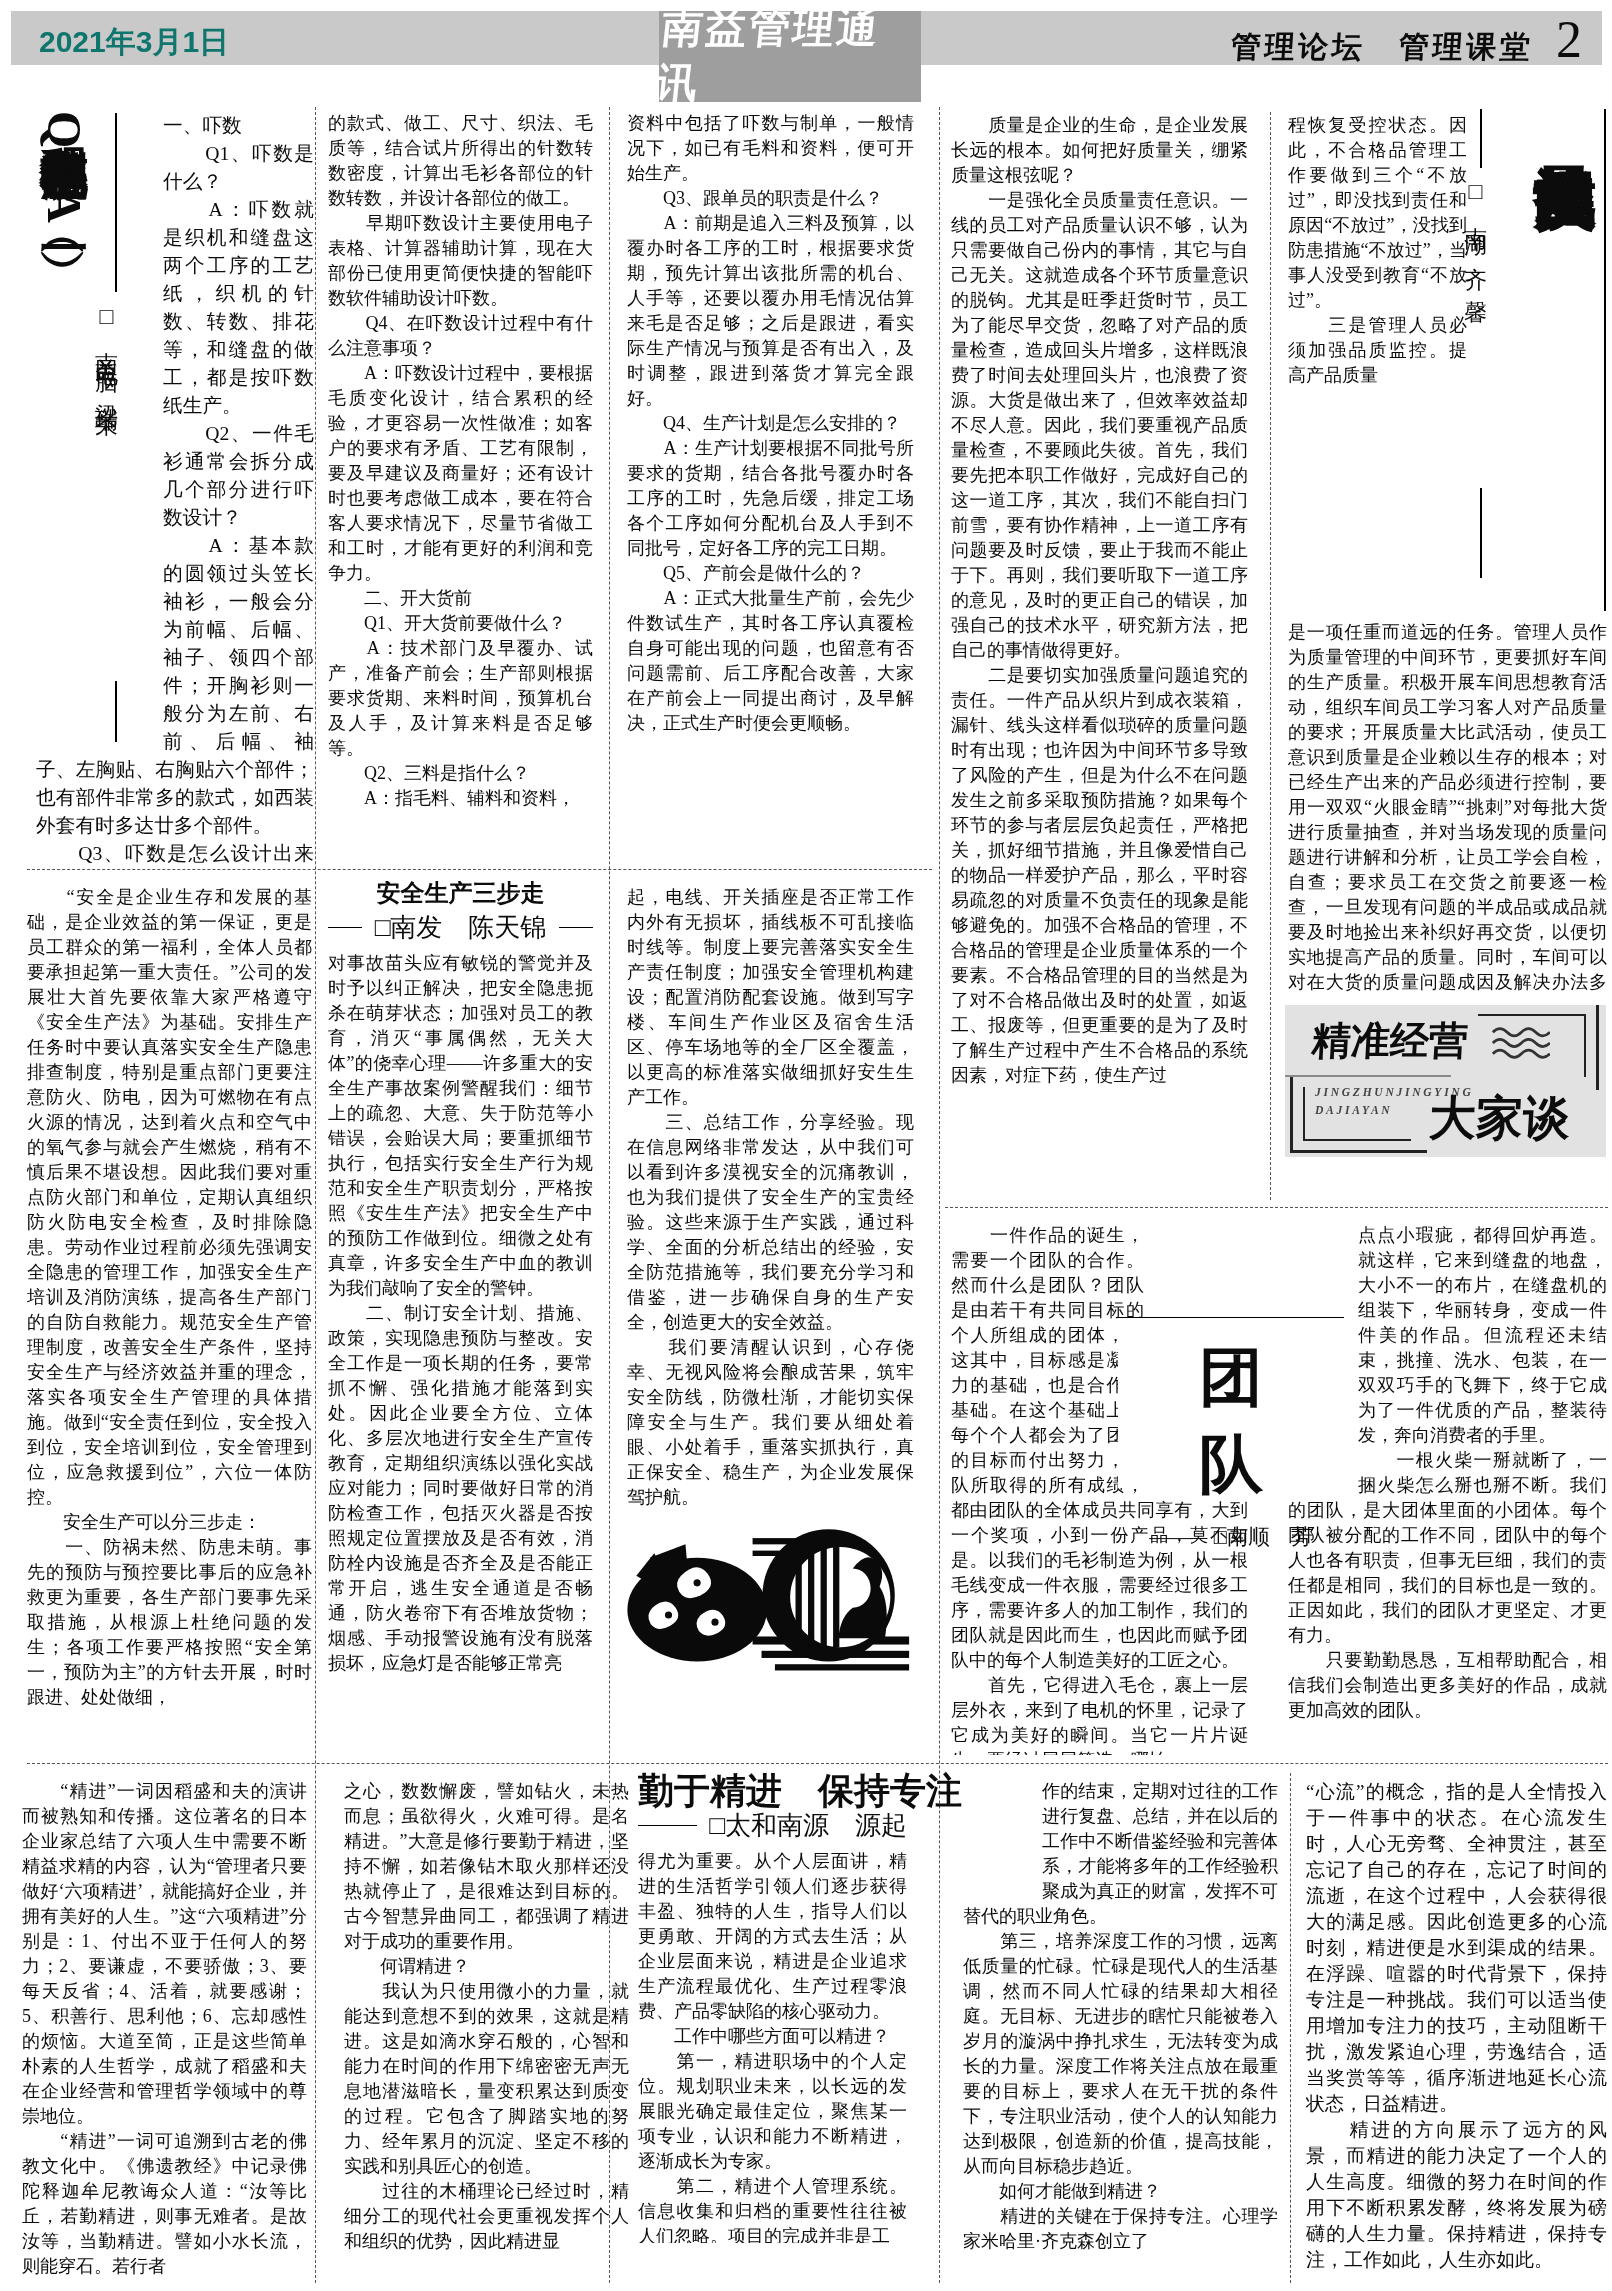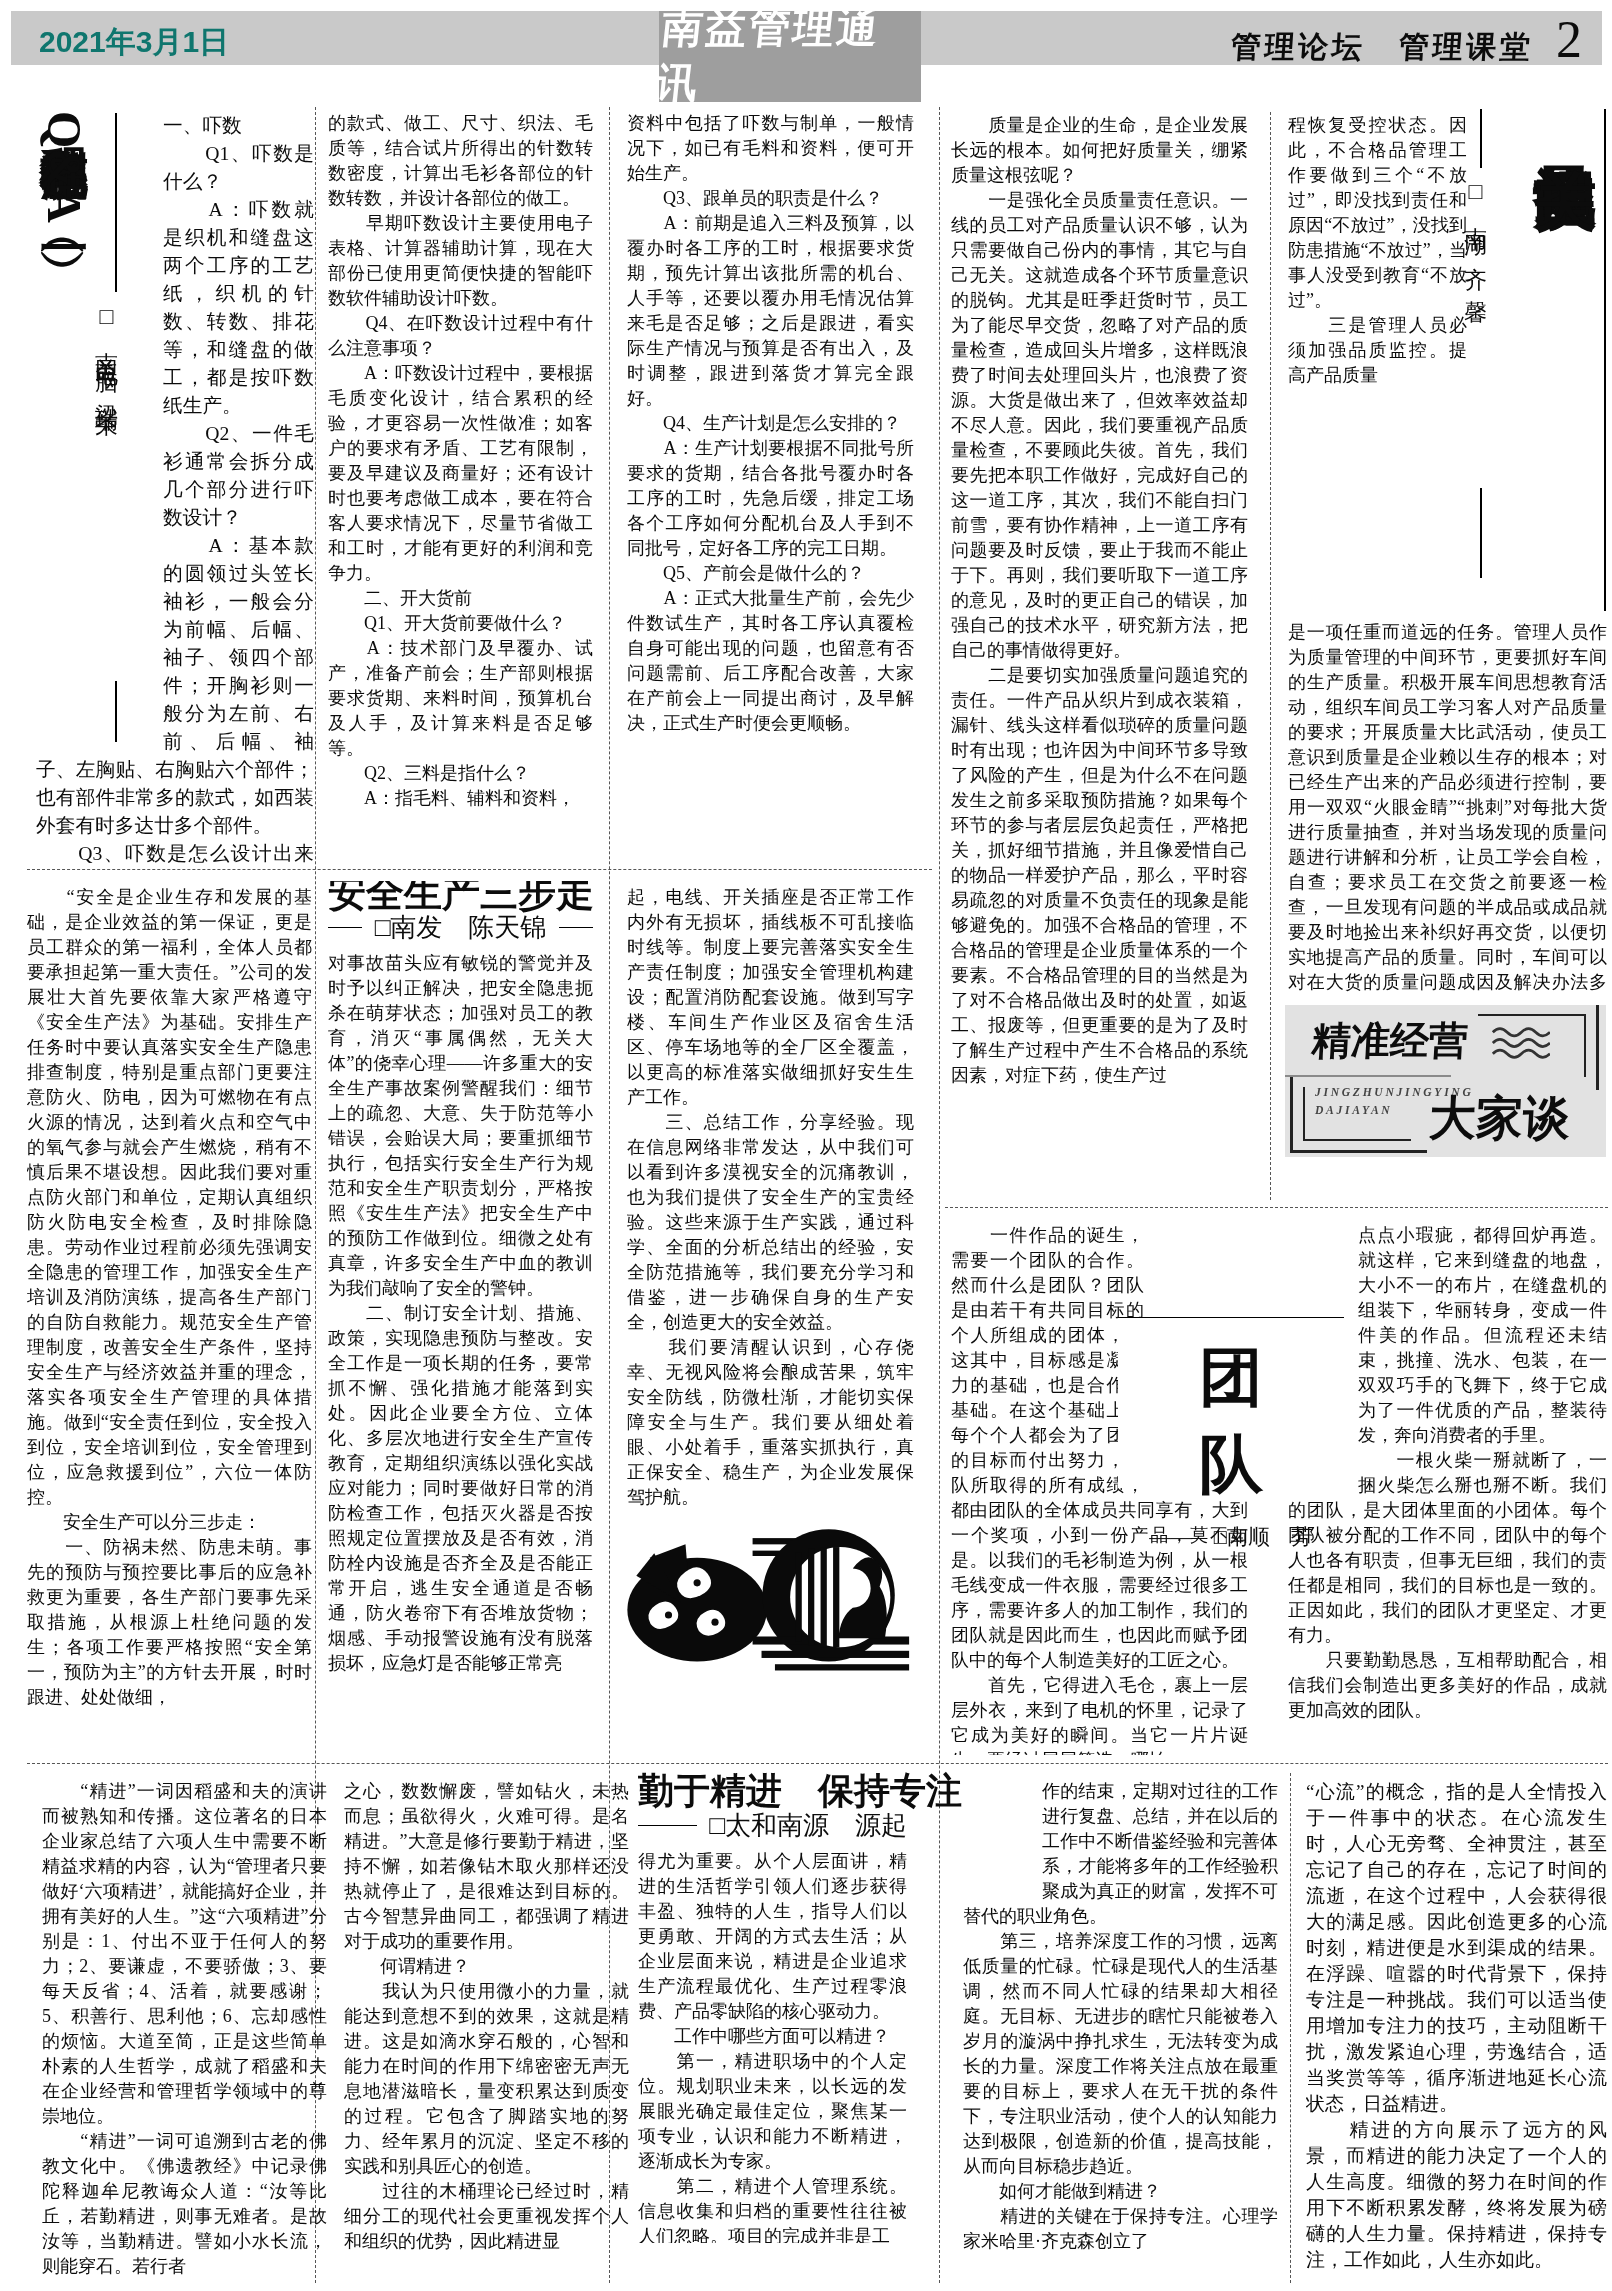--- a/index.html
+++ b/index.html
@@ -151,21 +151,21 @@
     </div>
     <div class="jz2">大家谈</div>
   </div>
 
   <div class="tcol f20" style="left:27px;top:885px;width:285px;height:871px;">
     <span>　　“安全是企业生存和发展的基础，是企业效益的第一保证，更是员工群众的第一福利，全体人员都要承担起第一重大责任。”公司的发展壮大首先要依靠大家严格遵守《安全生产法》为基础。安排生产任务时中要认真落实安全生产隐患排查制度，特别是重点部门更要注意防火、防电，因为可燃物在有点火源的情况，达到着火点和空气中的氧气参与就会产生燃烧，稍有不慎后果不堪设想。因此我们要对重点防火部门和单位，定期认真组织防火防电安全检查，及时排除隐患。劳动作业过程前必须先强调安全隐患的管理工作，加强安全生产培训及消防演练，提高各生产部门的自防自救能力。规范安全生产管理制度，改善安全生产条件，坚持安全生产与经济效益并重的理念，落实各项安全生产管理的具体措施。做到“安全责任到位，安全投入到位，安全培训到位，安全管理到位，应急救援到位”，六位一体防控。
 　　安全生产可以分三步走：
 　　一、防祸未然、防患未萌。事先的预防与预控要比事后的应急补救更为重要，各生产部门要事先采取措施，从根源上杜绝问题的发生；各项工作要严格按照“安全第一，预防为主”的方针去开展，时时跟进、处处做细，</span>
   </div>
   <div class="tcol f20" style="left:328px;top:881px;width:265px;height:874px;">
-    <div class="htitle" style="font-size:38px;">安全生产三步走</div>
+    <div class="htitle" style="font-size:24px;">安全生产三步走</div>
     <div class="authrow">
       <span>□南发　陈天锦</span>
     </div>
     <span>对事故苗头应有敏锐的警觉并及时予以纠正解决，把安全隐患扼杀在萌芽状态；加强对员工的教育，消灭“事属偶然，无关大体”的侥幸心理——许多重大的安全生产事故案例警醒我们：细节上的疏忽、大意、失于防范等小错误，会贻误大局；要重抓细节执行，包括实行安全生产行为规范和安全生产职责划分，严格按照《安生生产法》把安全生产中的预防工作做到位。细微之处有真章，许多安全生产中血的教训为我们敲响了安全的警钟。
 　　二、制订安全计划、措施、政策，实现隐患预防与整改。安全工作是一项长期的任务，要常抓不懈、强化措施才能落到实处。因此企业要全方位、立体化、多层次地进行安全生产宣传教育，定期组织演练以强化实战应对能力；同时要做好日常的消防检查工作，包括灭火器是否按照规定位置摆放及是否有效，消防栓内设施是否齐全及是否能正常开启，逃生安全通道是否畅通，防火卷帘下有否堆放货物；烟感、手动报警设施有没有脱落损坏，应急灯是否能够正常亮</span>
   </div>
   <div class="tcol f20" style="left:627px;top:885px;width:287px;height:632px;">
     <span>起，电线、开关插座是否正常工作内外有无损坏，插线板不可乱接临时线等。制度上要完善落实安全生产责任制度；加强安全管理机构建设；配置消防配套设施。做到写字楼、车间生产作业区及宿舍生活区、停车场地等的全厂区全覆盖，以更高的标准落实做细抓好安生生产工作。
 　　三、总结工作，分享经验。现在信息网络非常发达，从中我们可以看到许多漠视安全的沉痛教训，也为我们提供了安全生产的宝贵经验。这些来源于生产实践，通过科学、全面的分析总结出的经验，安全防范措施等，我们要充分学习和借鉴，进一步确保自身的生产安全，创造更大的安全效益。
 　　我们要清醒认识到，心存侥幸、无视风险将会酿成苦果，筑牢安全防线，防微杜渐，才能切实保障安全与生产。我们要从细处着眼、小处着手，重落实抓执行，真正保安全、稳生产，为企业发展保驾护航。</span>
@@ -214,21 +214,21 @@
     <div class="spacerL" style="width:70px;height:179px;margin-top:90px;"></div>
     <span>点点小瑕疵，都得回炉再造。就这样，它来到缝盘的地盘，大小不一的布片，在缝盘机的组装下，华丽转身，变成一件件美的作品。但流程还未结束，挑撞、洗水、包装，在一双双巧手的飞舞下，终于它成为了一件优质的产品，整装待发，奔向消费者的手里。
 　　一根火柴一掰就断了，一捆火柴怎么掰也掰不断。我们的团队，是大团体里面的小团体。每个团队被分配的工作不同，团队中的每个人也各有职责，但事无巨细，我们的责任都是相同，我们的目标也是一致的。正因如此，我们的团队才更坚定、才更有力。
 　　只要勤勤恳恳，互相帮助配合，相信我们会制造出更多美好的作品，成就更加高效的团队。</span>
   </div>
   <div class="tdbox">
     <div class="big">团　队</div>
     <div class="by">——　□南顺　芳</div>
   </div>
 
-  <div class="tcol f20" style="left:42px;top:1779px;width:285px;height:507px;">
+  <div class="tcol f20" style="left:22px;top:1779px;width:285px;height:507px;">
     <span>　　“精进”一词因稻盛和夫的演讲而被熟知和传播。这位著名的日本企业家总结了六项人生中需要不断精益求精的内容，认为“管理者只要做好‘六项精进’，就能搞好企业，并拥有美好的人生。”这“六项精进”分别是：1、付出不亚于任何人的努力；2、要谦虚，不要骄傲；3、要每天反省；4、活着，就要感谢；5、积善行、思利他；6、忘却感性的烦恼。大道至简，正是这些简单朴素的人生哲学，成就了稻盛和夫在企业经营和管理哲学领域中的尊崇地位。
 　　“精进”一词可追溯到古老的佛教文化中。《佛遗教经》中记录佛陀释迦牟尼教诲众人道：“汝等比丘，若勤精进，则事无难者。是故汝等，当勤精进。譬如小水长流，则能穿石。若行者</span>
   </div>
   <div class="tcol f20" style="left:336px;top:1779px;width:285px;height:507px;margin-left:8px;">
     <span>之心，数数懈废，譬如钻火，未热而息；虽欲得火，火难可得。是名精进。”大意是修行要勤于精进，坚持不懈，如若像钻木取火那样还没热就停止了，是很难达到目标的。古今智慧异曲同工，都强调了精进对于成功的重要作用。
 　　何谓精进？
 　　我认为只使用微小的力量，就能达到意想不到的效果，这就是精进。这是如滴水穿石般的，心智和能力在时间的作用下绵密密无声无息地潜滋暗长，量变积累达到质变的过程。它包含了脚踏实地的努力、经年累月的沉淀、坚定不移的实践和别具匠心的创造。
 　　过往的木桶理论已经过时，精细分工的现代社会更重视发挥个人和组织的优势，因此精进显</span>
   </div>
   <div class="tcol f20" style="left:638px;top:1779px;width:269px;height:507px;overflow:visible;">

